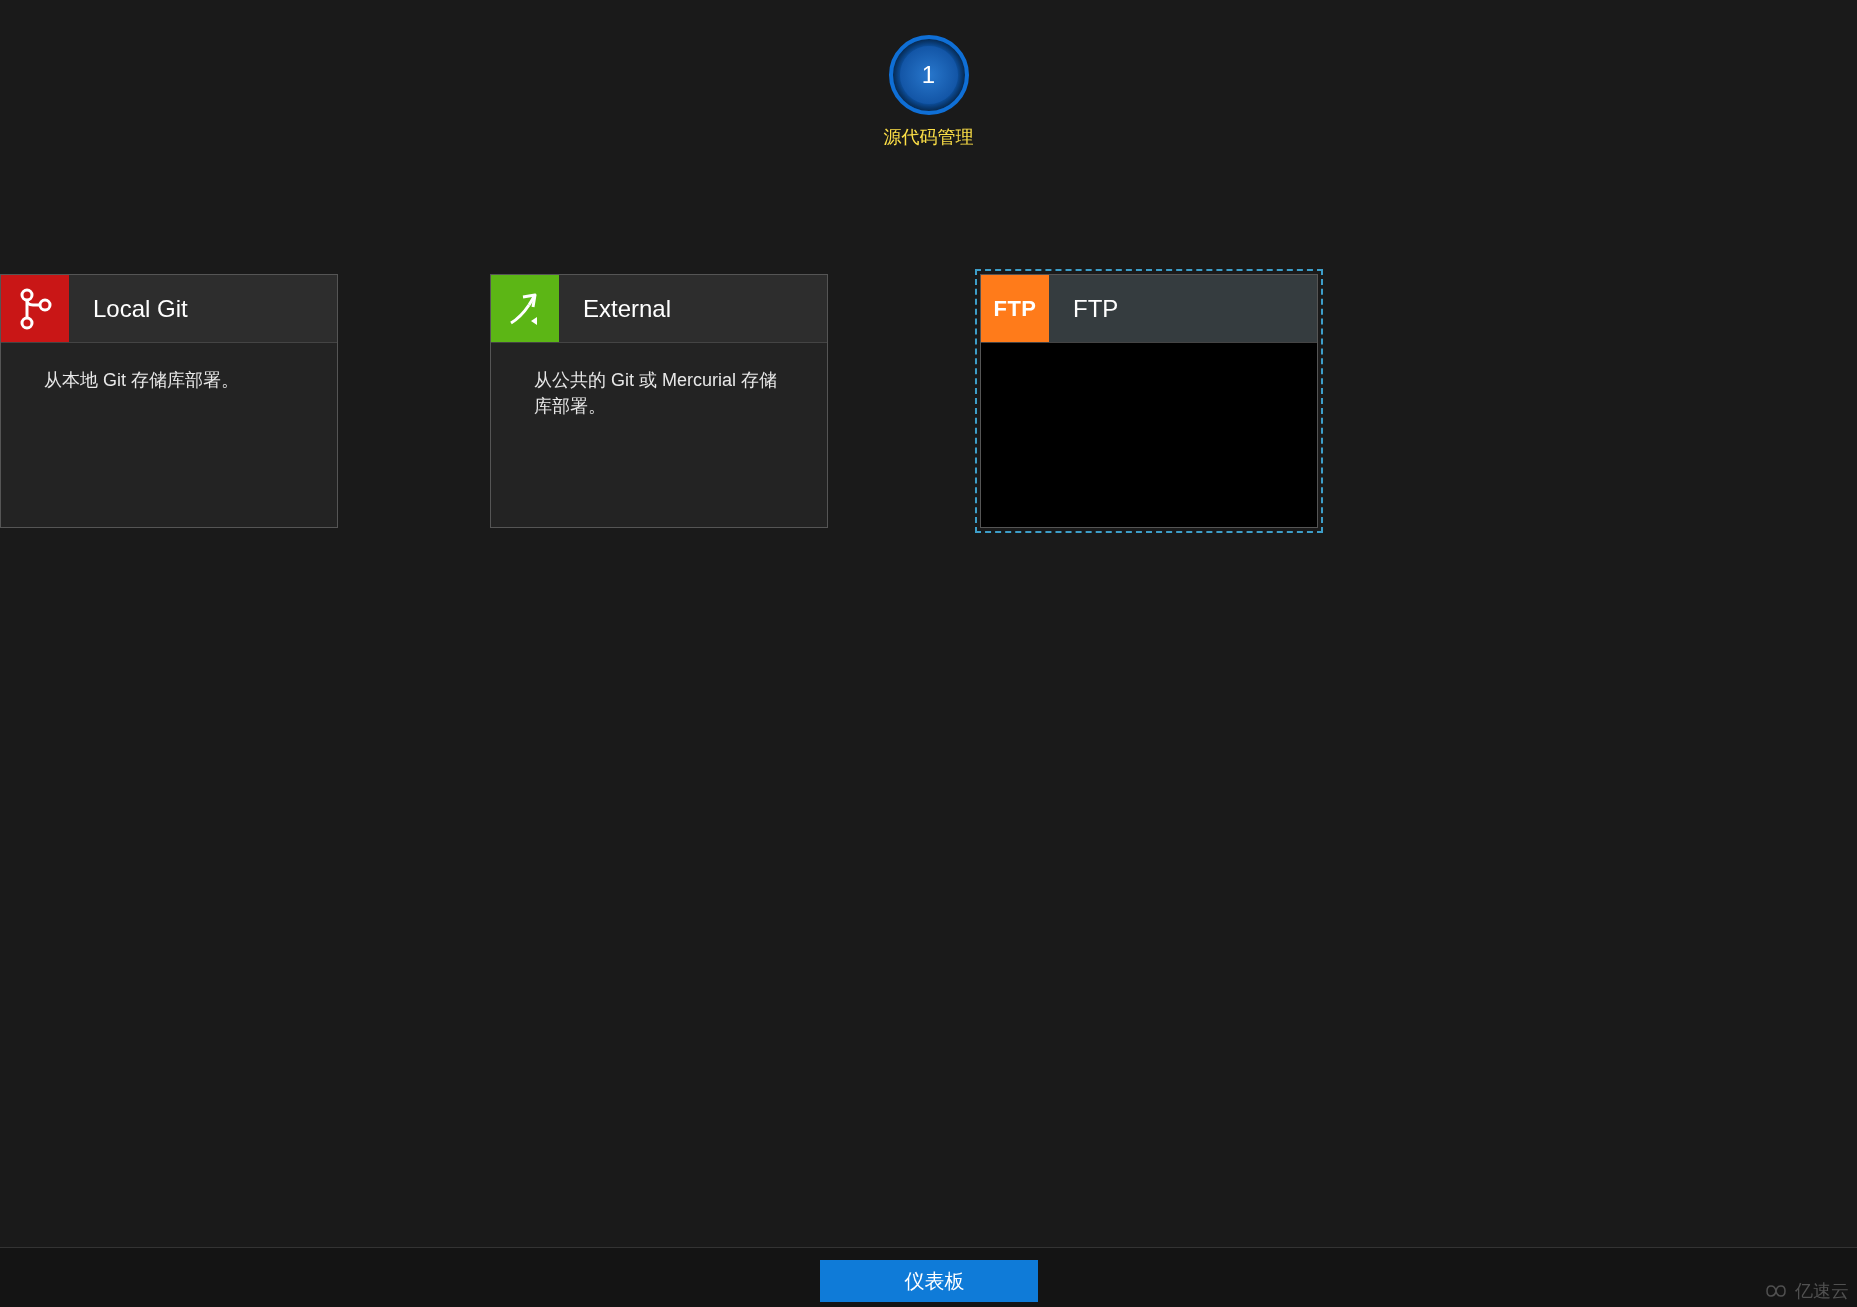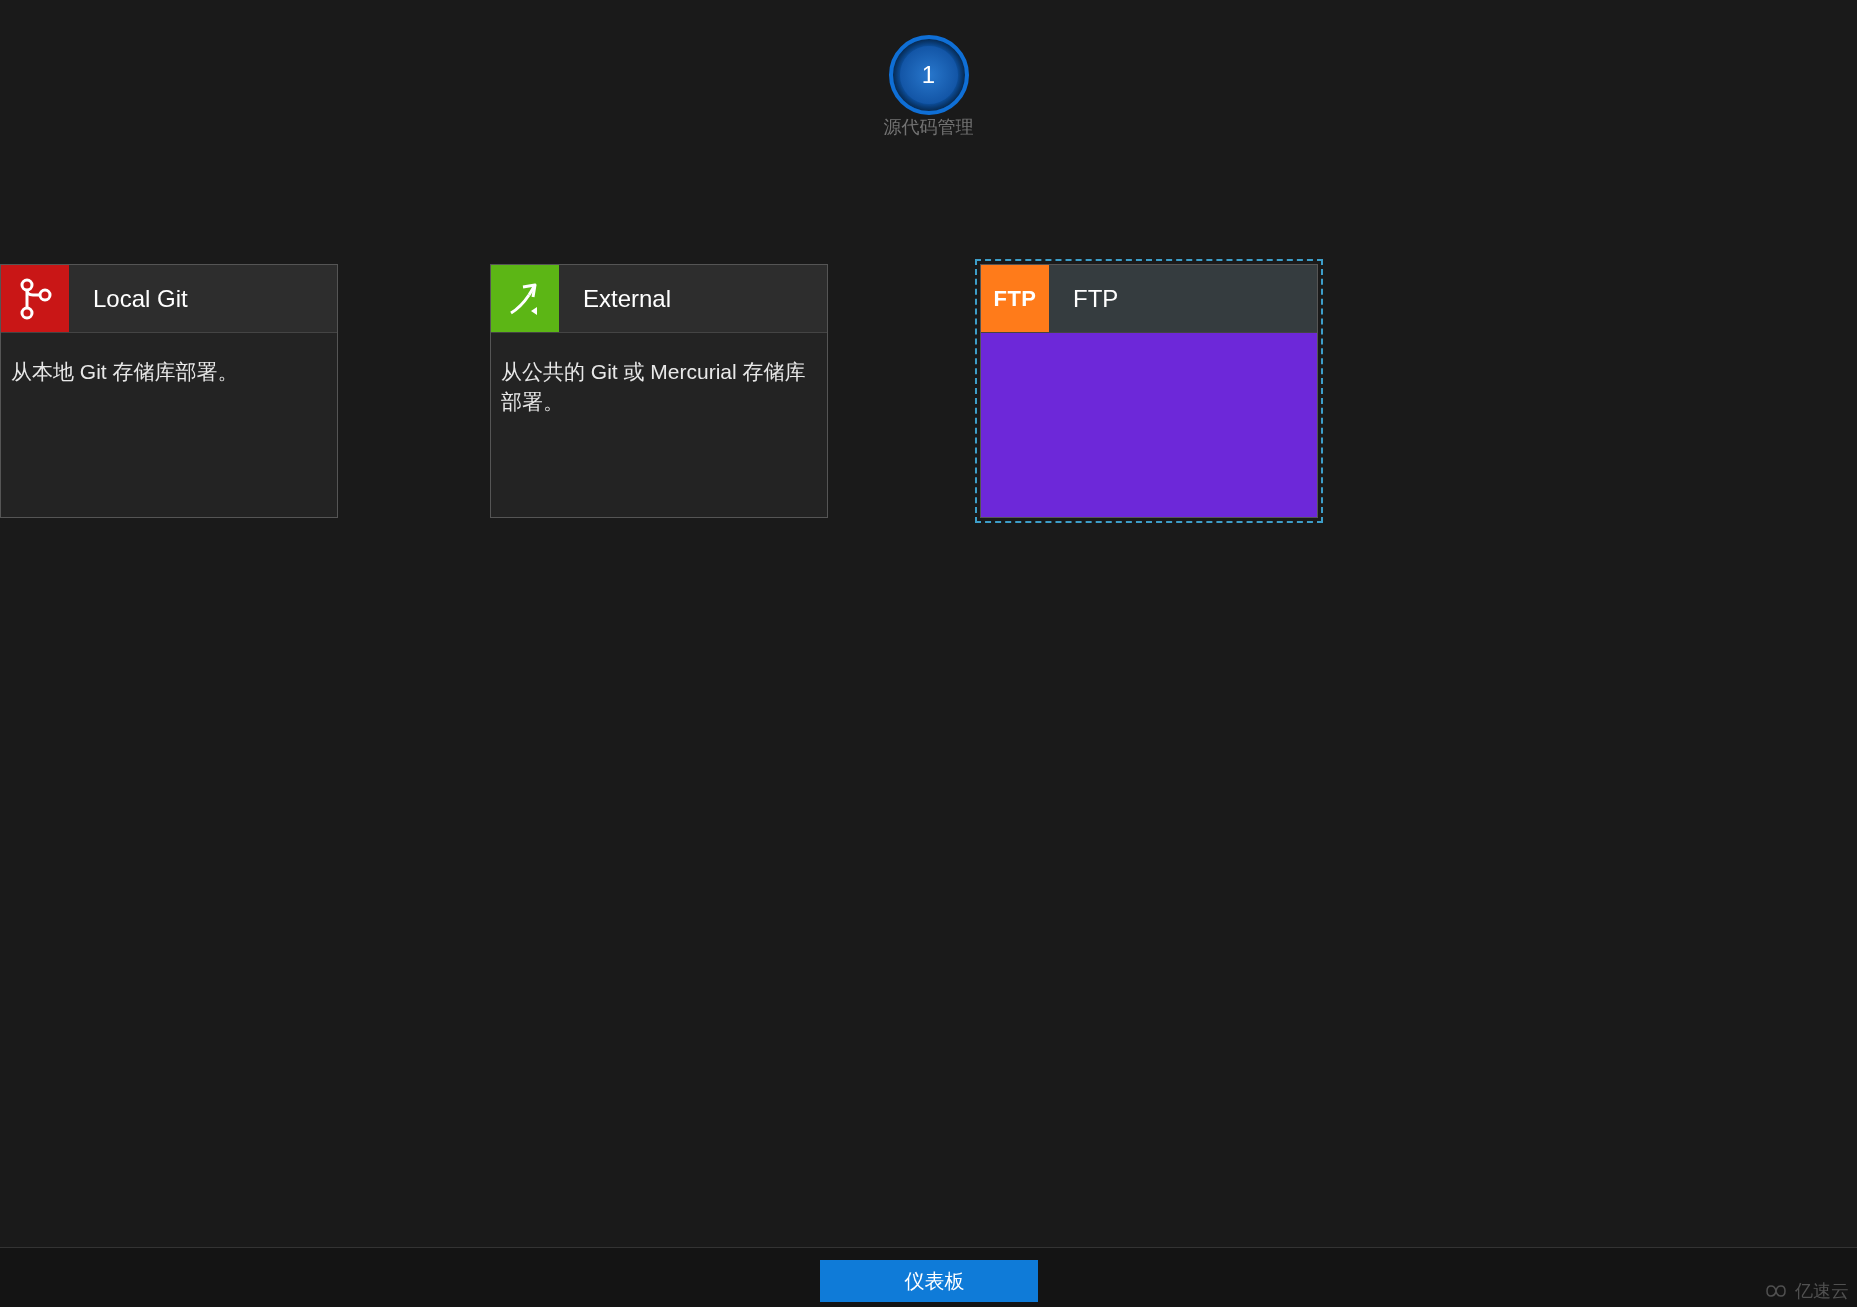--- a/index.html
+++ b/index.html
@@ -39,38 +39,39 @@
       border-radius: 50%;
       background: radial-gradient(circle, #2877cc 0%, #0a4796 100%);
       display: flex;
       align-items: center;
       justify-content: center;
       font-size: 24px;
       color: #fff;
       font-weight: 400;
     }
     .step-label {
-      color: #737373;
+      margin-top: 10px;
+      color: #fde047;
       font-size: 18px;
       font-weight: 500;
     }
     .cards-row {
       display: flex;
       gap: 152px;
       margin-top: 125px;
     }
     .card {
       width: 338px;
       height: 254px;
       background: #232323;
       border: 1px solid #555;
       cursor: pointer;
     }
     .card.selected {
-      background: #6d28d9;
+      background: #000000;
       outline: 2px dashed #3d9ec9;
       outline-offset: 3px;
     }
     .card-header {
       display: flex;
       align-items: stretch;
       height: 68px;
       border-bottom: 1px solid #444;
     }
     .card-icon {
@@ -96,22 +97,22 @@
       padding-left: 24px;
       font-size: 24px;
       font-weight: 400;
       color: #fff;
       background: #2d2d2d;
     }
     .card.selected .card-title {
       background: #353c3f;
     }
     .card-body {
-      padding: 24px 10px;
-      font-size: 21px;
+      padding: 24px 43px;
+      font-size: 18px;
       line-height: 1.45;
       color: #e8e8e8;
     }
     .bottom-bar {
       position: absolute;
       bottom: 0;
       left: 0;
       right: 0;
       height: 60px;
       background: #141414;

